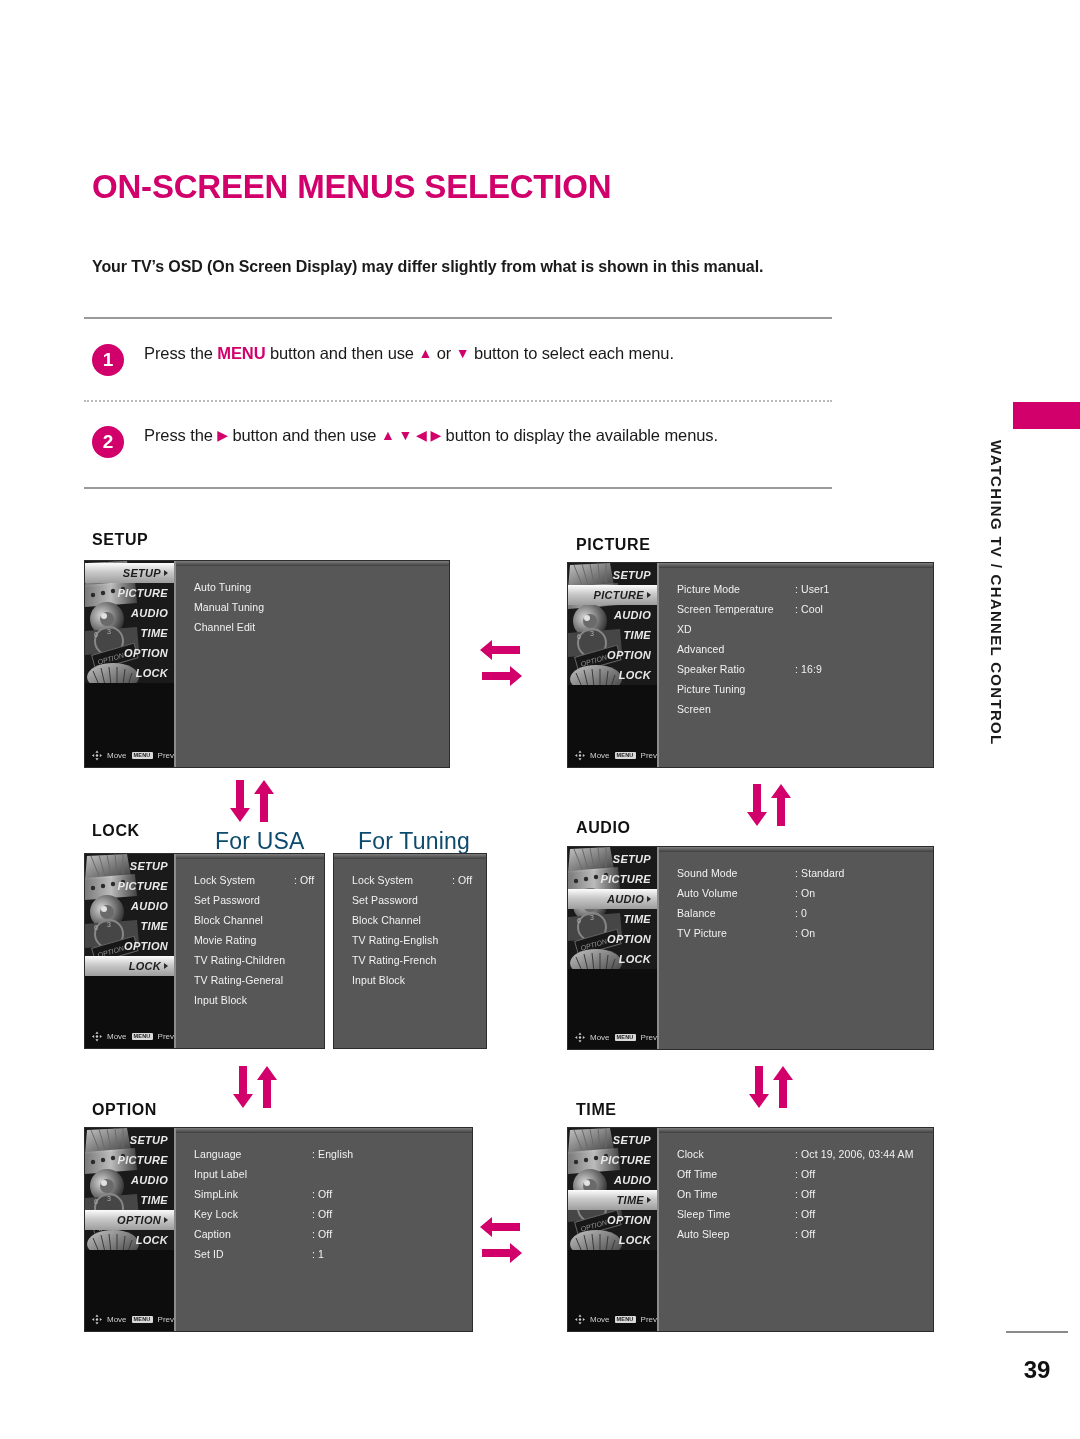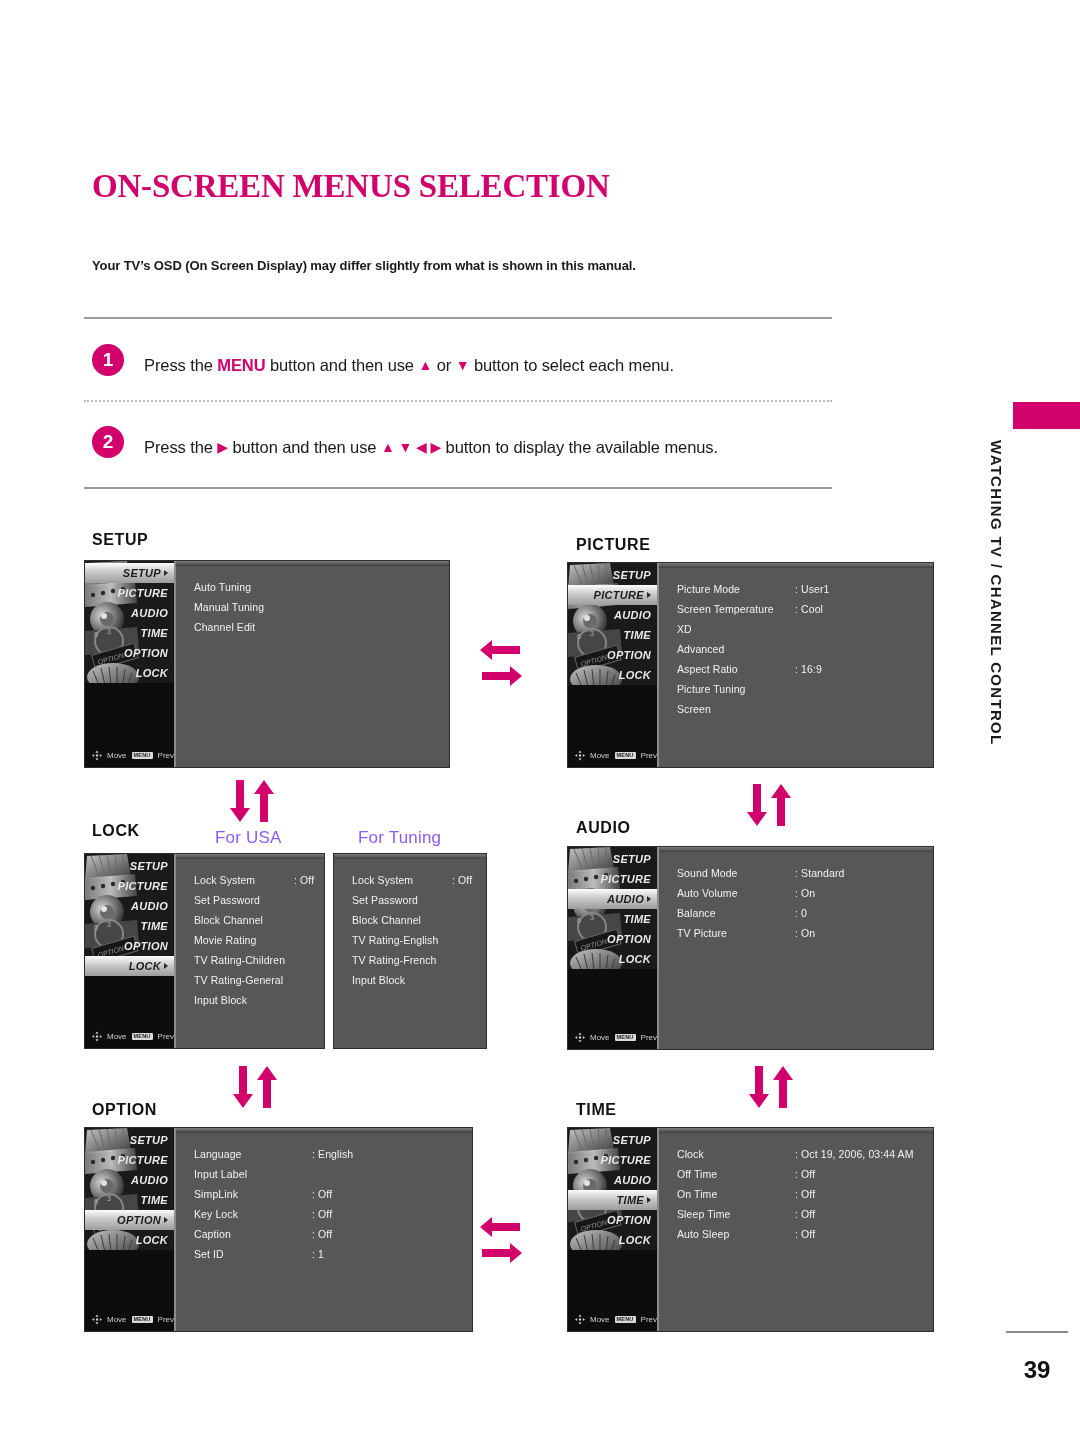--- a/index.html
+++ b/index.html
@@ -11,25 +11,25 @@
     position:relative;
     overflow:hidden;
   }
   .page{position:absolute;inset:0;}
 
   
   .title{
     position:absolute;left:92px;top:168px;
     font-size:33px;font-weight:bold;letter-spacing:-0.2px;
     color:#D1006B;
-    font-family:Liberation Serif, serif;
+    font-family:Liberation Sans, sans-serif;
   }
   .subtitle{
     position:absolute;left:92px;top:258px;width:760px;
-    font-size:13px;font-weight:bold;color:#1a1a1a;
+    font-size:16px;font-weight:bold;color:#1a1a1a;
     letter-spacing:-0.1px;
   }
   .rule{
     position:absolute;left:84px;width:748px;height:2px;
     background:#9a9a9a;
   }
   .rule.r1{top:317px;}
   .rule.r2{top:487px;}
   .dotted{
     position:absolute;left:84px;top:400px;width:748px;height:1px;
@@ -40,33 +40,33 @@
   .step{position:absolute;left:92px;height:34px;}
   .step.s1{top:344px;}
   .step.s2{top:426px;}
   .badge{
     position:absolute;left:0;top:0;width:32px;height:32px;border-radius:50%;
     background:#D1006B;color:#fff;font-size:19px;font-weight:bold;
     display:flex;align-items:center;justify-content:center;
     font-family:"Liberation Sans", sans-serif;
   }
   .step-text{
-    position:absolute;left:52px;top:12px;white-space:nowrap;
+    position:absolute;left:52px;top:0;white-space:nowrap;
     font-size:16.5px;color:#1a1a1a;letter-spacing:-0.1px;
   }
   .kw{color:#D1006B;font-weight:bold;}
   .tri{display:inline-block;color:#D1006B;font-size:14px;vertical-align:1px;}
 
   
   .seclabel{
     position:absolute;font-size:16px;font-weight:bold;color:#111;
     letter-spacing:0.6px;
   }
   .sublabel{
-    position:absolute;font-size:17px;color:#8b5cf6;letter-spacing:0.2px;
+    position:absolute;font-size:23px;color:#0c4a6e;letter-spacing:0.2px;
   }
 
   
   .osd{
     position:absolute;
     background:#575757;
     border:1px solid #2c2c2c;
     box-sizing:border-box;
     display:flex;
     overflow:hidden;
@@ -397,21 +397,21 @@
         </div>
         <div class="osd-row wide">
           <div class="k">XD</div>
           <div class="v"></div>
         </div>
         <div class="osd-row wide">
           <div class="k">Advanced</div>
           <div class="v"></div>
         </div>
         <div class="osd-row wide">
-          <div class="k">Aspect Ratio</div>
+          <div class="k">Speaker Ratio</div>
           <div class="v">: 16:9</div>
         </div>
         <div class="osd-row wide">
           <div class="k">Picture Tuning</div>
           <div class="v"></div>
         </div>
         <div class="osd-row wide">
           <div class="k">Screen</div>
           <div class="v"></div>
         </div>

